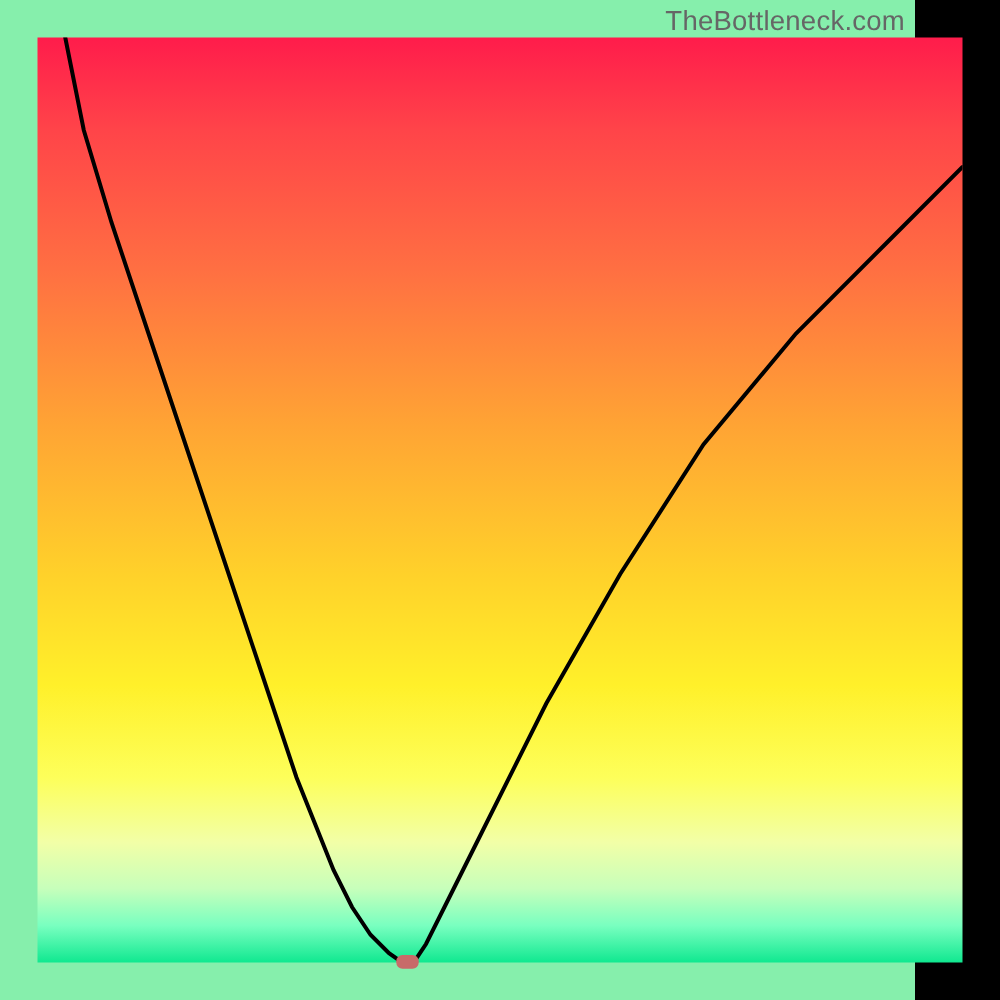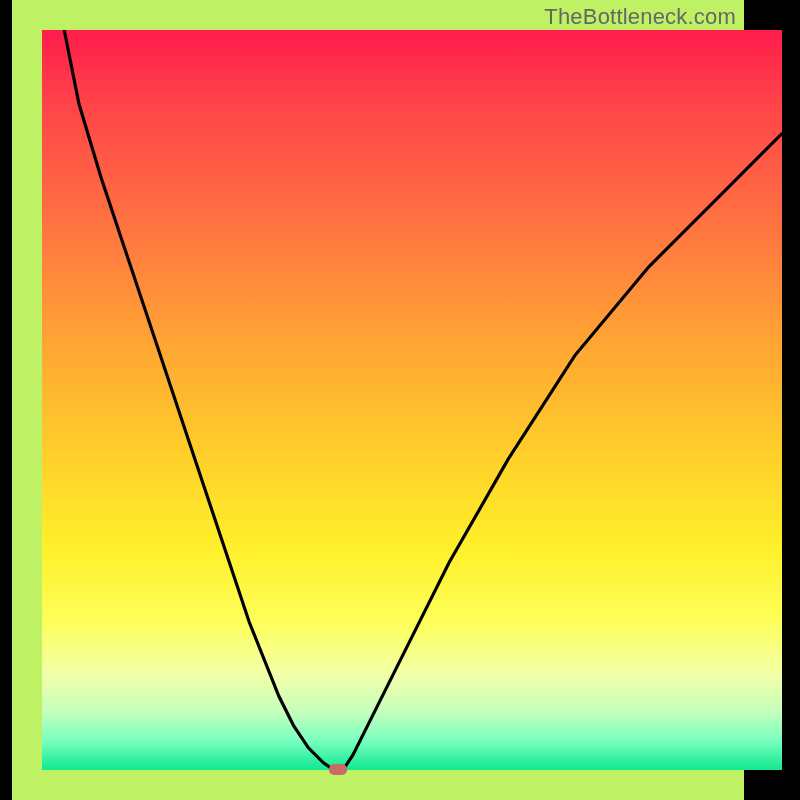--- a/index.html
+++ b/index.html
@@ -7,24 +7,24 @@
     padding: 0;
     width: 800px;
     height: 800px;
     background: #000;
     position: relative;
     font-family: Arial, Helvetica, sans-serif;
   }
   .outer-frame {
     position: absolute;
     top: 0;
-    left: 12px;
+    left: 0;
     width: 732px;
     height: 800px;
-    background: #bef264;
+    background: #86efac;
   }
   .watermark {
     position: absolute;
     top: 4px;
     right: 8px;
     color: #666;
     font-size: 22px;
     font-weight: 500;
     letter-spacing: 0.2px;
   }

